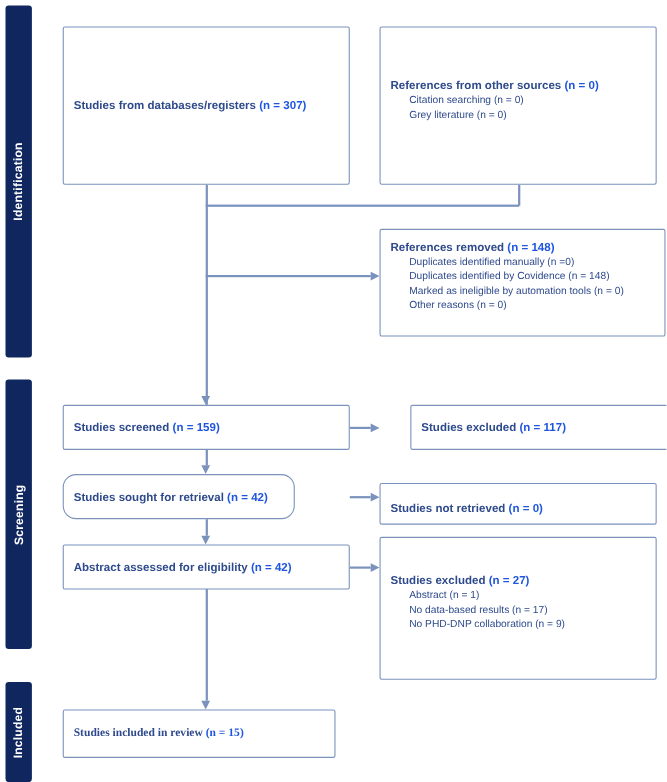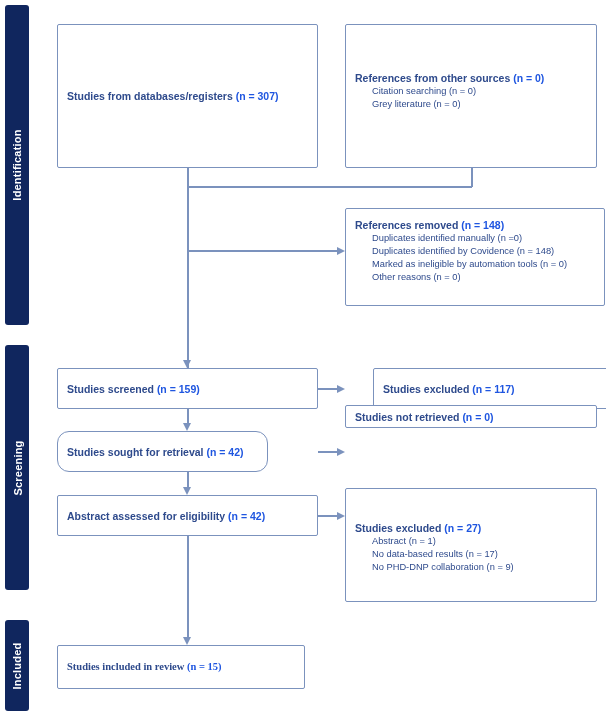--- a/index.html
+++ b/index.html
@@ -185,35 +185,35 @@
     </div>
   </div>
 
   <div class="pbox center-single" style="left:57px; top:431px; width:211px; height:41px;border-radius:12px;">
     <div class="line head">
       <span>Studies sought for retrieval</span>
       <span class="nval">(n = 42)</span>
     </div>
   </div>
 
-  <div class="pbox center-single" style="left:345px; top:405px; width:252px; height:23px;">
+  <div class="pbox center-single" style="left:345px; top:439px; width:252px; height:38px;justify-content:flex-end;">
     <div class="line head">
       <span>Studies not retrieved</span>
       <span class="nval">(n = 0)</span>
     </div>
   </div>
 
   <div class="pbox center-single" style="left:57px; top:495px; width:261px; height:41px;">
     <div class="line head">
       <span>Abstract assessed for eligibility</span>
       <span class="nval">(n = 42)</span>
     </div>
   </div>
 
-  <div class="pbox" style="left:345px; top:488px; width:252px; height:114px; justify-content:flex-start; padding-top:32px;">
+  <div class="pbox" style="left:345px; top:488px; width:252px; height:130px; justify-content:flex-start; padding-top:32px;">
     <div class="line head">
       <span>Studies excluded</span>
       <span class="nval">(n = 27)</span>
     </div>
     <div class="line sub">Abstract (n = 1)</div>
     <div class="line sub">No data-based results (n = 17)</div>
     <div class="line sub">No PHD-DNP collaboration (n = 9)</div>
   </div>
 
   <div class="pbox center-single" style="left:57px; top:645px; width:248px; height:44px;font-family:Liberation Serif, serif;">

